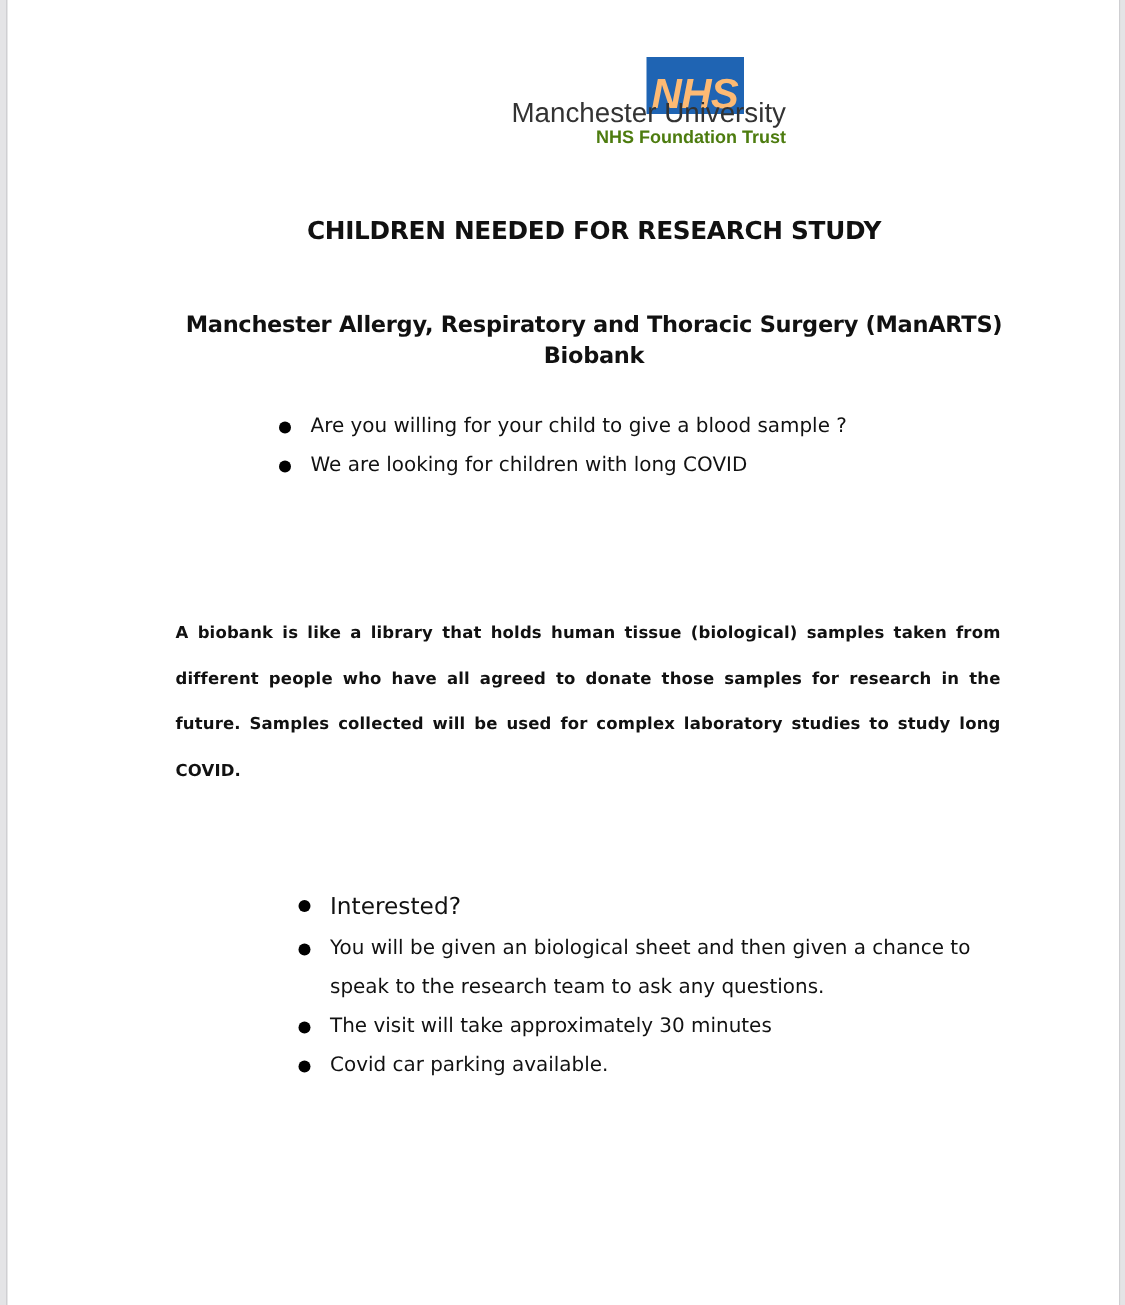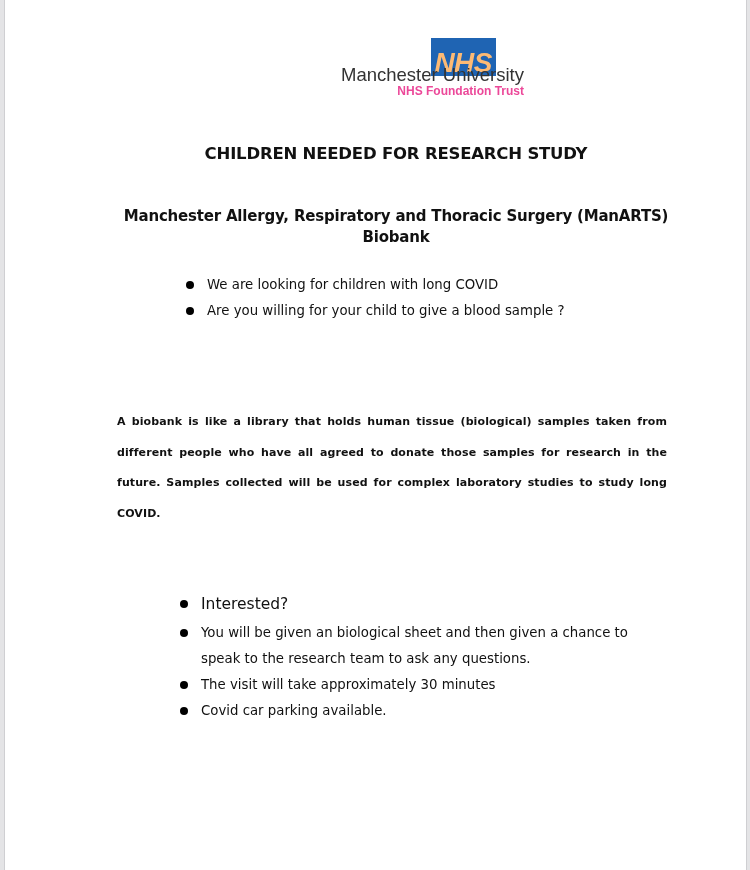--- a/index.html
+++ b/index.html
@@ -2,29 +2,29 @@
 <html><head>
 <meta charset="utf-8">
 <style>
   html, body { margin:0; padding:0; }
   body { width:750px; height:870px; background:#e4e4e6; font-family:"DejaVu Sans", sans-serif; color:#111; overflow:hidden; }
   .page { position:absolute; left:4px; top:0; width:741px; height:870px; background:#fff; border-left:1px solid #cfcfd2; border-right:1px solid #cfcfd2; }
   .logo { position:absolute; left:0; top:38px; width:491px; text-align:right; }
   .nhs-box { display:inline-block; background:#1f64b3; color:#fdba74; font-family:"Liberation Sans", sans-serif; font-weight:bold; font-style:italic; font-size:28px; line-height:26px; padding:12px 4px 0 3px; letter-spacing:-0.5px; }
   .org { position:absolute; left:0; width:491px; text-align:right; font-family:"Liberation Sans", sans-serif;padding-left:28px; }
   .org1 { top:64px; font-size:18.5px; color:#333; }
-  .org2 { top:84px; font-size:12px; font-weight:bold; color:#ec4899; }
+  .org2 { top:84px; font-size:12px; font-weight:bold; color:#4d7c0f; }
   .title { position:absolute; top:144px; left:0; width:782px; text-align:center; font-weight:bold; font-size:16.5px; letter-spacing:-0.2px; }
   .subtitle { position:absolute; top:206px; left:0; width:782px; text-align:center; font-weight:bold; font-size:15px; line-height:21px; letter-spacing:-0.2px; }
   ul.b { list-style:none; margin:0; padding:0; position:absolute; }
   ul.b li { position:relative; padding-left:21px; font-size:13.3px; line-height:26px; }
   ul.b li::before { content:""; position:absolute; left:0; top:9px; width:8px; height:8px; background:#000; border-radius:50%; }
   .list1 { top:272px; left:181px; width:480px; }
   .para { position:absolute; top:407px; left:112px; width:550px; font-weight:bold; font-size:11px; line-height:30.5px; text-align:justify; letter-spacing:0.1px; }
-  .list2 { top:592px; left:175px; width:480px; }
+  .list2 { top:592px; left:194px; width:480px; }
   .list2 li.big { font-size:15.5px; line-height:24px; margin-bottom:4px; }
   .list2 li.big::before { top:8px; }
   .list2 li.contact { line-height:18px; margin-bottom:6px; }
   .list2 li.contact::before { top:5px; }
   .email-link { font-family:"Liberation Serif", serif; color:#1a1acc; text-decoration:underline; font-size:14px; }
 </style>
 </head>
 <body>
 
 <div class="page">
@@ -34,22 +34,22 @@
   <div class="org org1">Manchester University</div>
   <div class="org org2">NHS Foundation Trust</div>
 
   <div class="title">CHILDREN NEEDED FOR RESEARCH STUDY</div>
   <div class="subtitle">
     <div>Manchester Allergy, Respiratory and Thoracic Surgery (ManARTS)</div>
     <div>Biobank</div>
   </div>
 
   <ul class="b list1">
+    <li>Are you willing for your child to give a blood sample ?</li>
     <li>We are looking for children with long COVID</li>
-    <li>Are you willing for your child to give a blood sample ?</li>
   </ul>
 
   <div class="para">A biobank is like a library that holds human tissue (biological) samples taken from different people who have all agreed to donate those samples for research in the future.  Samples collected will be used for complex laboratory studies to study long COVID.</div>
 
   <ul class="b list2">
     <li class="big">Interested?</li>
     <li>You will be given an biological sheet and then given a chance to speak to the research team to ask any questions.</li>
     <li>The visit will take approximately 30 minutes</li>
     <li>Covid car parking available.</li>
   </ul>

